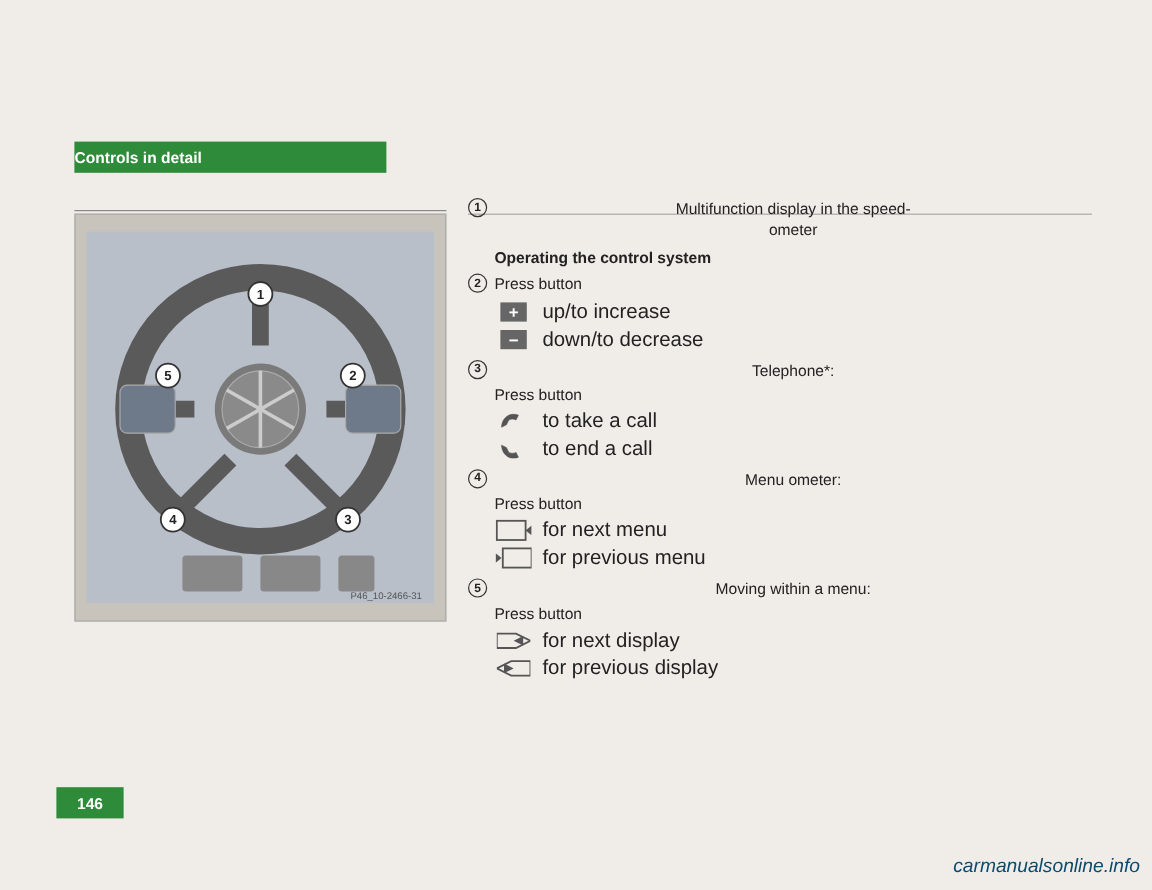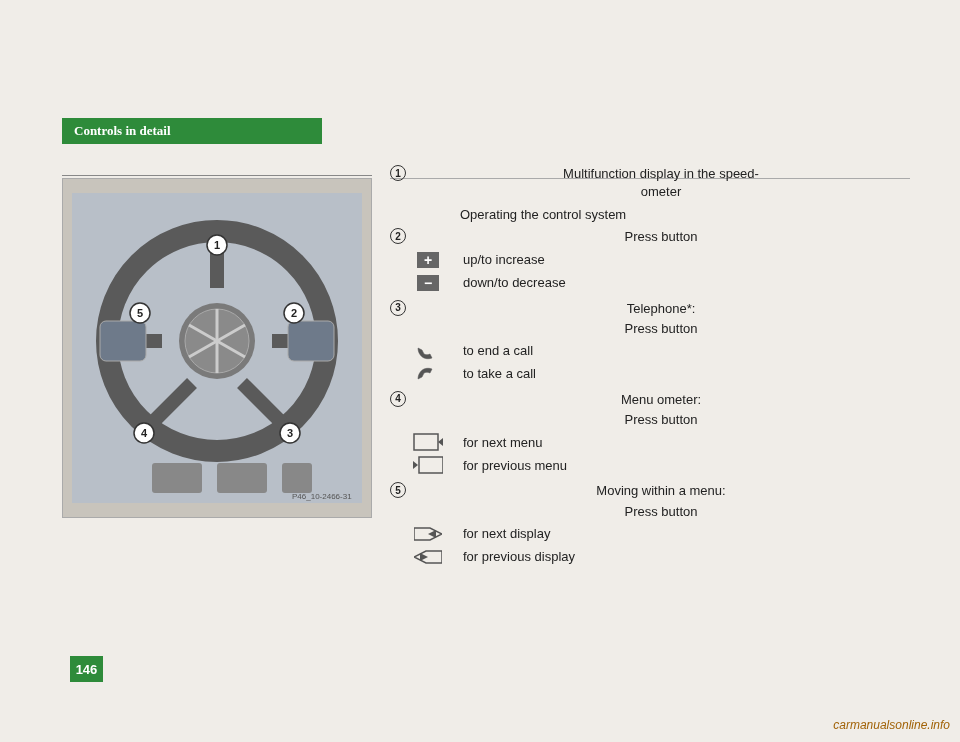--- a/index.html
+++ b/index.html
@@ -17,35 +17,34 @@
     
     .header-bar {
       position: absolute;
       top: 118px;
       left: 62px;
       width: 260px;
       height: 26px;
       background: #2e8b3a;
       display: flex;
       align-items: center;
-      padding-left: 12px;
-      font-family: Liberation Serif, serif;
+      padding-left: 0;
     }
     .header-bar-text {
       color: #fff;
       font-weight: bold;
       font-size: 13px;
     }
 
     
     .page-number-box {
       position: absolute;
       bottom: 60px;
-      left: 70px;
-      width: 33px;
+      left: 47px;
+      width: 56px;
       height: 26px;
       background: #2e8b3a;
       display: flex;
       align-items: center;
       justify-content: center;
     }
     .page-number-text {
       color: #fff;
       font-weight: bold;
       font-size: 13px;
@@ -121,51 +120,48 @@
     }
 
     .section-title {
       font-size: 13px;
       line-height: 1.4;
       margin-bottom: 2px;
       text-align: center;
     }
 
     .bold-title {
-      font-weight: normal;
+      font-weight: bold;
       font-size: 13px;
       margin-bottom: 4px;
-      margin-left: 48px;
     }
 
     .press-button-text {
       font-size: 13px;
       line-height: 1.4;
-      text-align: center;
     }
 
     .icon-row {
       display: flex;
       align-items: center;
       margin: 3px 0 3px 0;
     }
 
     .icon-box {
       width: 32px;
       height: 20px;
       display: flex;
       align-items: center;
       justify-content: center;
       margin-right: 8px;
       flex-shrink: 0;
     }
 
     .icon-label {
-      font-size: 13px;
-      margin-left: 11px;
+      font-size: 17px;
     }
 
     
     .plus-icon {
       width: 22px;
       height: 16px;
       background: #666;
       color: #fff;
       display: flex;
       align-items: center;
@@ -183,22 +179,22 @@
       justify-content: center;
       font-size: 14px;
       font-weight: bold;
     }
 
     
     .watermark {
       position: absolute;
       bottom: 10px;
       right: 10px;
-      font-size: 12px;
-      color: #a16207;
+      font-size: 16px;
+      color: #0c4a6e;
       font-style: italic;
     }
 
     .divider-line {
       position: absolute;
       top: 178px;
       left: 390px;
       width: 520px;
       height: 1px;
       background: #aaa;
@@ -299,32 +295,32 @@
   </div>
 
   <div class="section-row content-section">
     <span class="circle-num">3</span>
     <div class="section-body">
       <div class="section-title">Telephone*:</div>
       <div class="press-button-text">Press button</div>
       <div class="icon-row">
         <div class="icon-box">
           <svg width="28" height="18" viewBox="0 0 28 18">
+            <path d="M4 14 C4 10 6 6 10 4 C12 3 16 3 18 4 L16 8 C14 7 12 7 10 8 L8 12 Z" fill="#555" stroke="#555" stroke-width="0.5"></path>
+          </svg>
+        </div>
+        <span class="icon-label">to take a call</span>
+      </div>
+      <div class="icon-row">
+        <div class="icon-box">
+          <svg width="28" height="18" viewBox="0 0 28 18">
             <path d="M4 6 C4 10 6 14 10 16 C12 17 16 17 18 16 L16 12 C14 13 12 13 10 12 L8 8 Z" fill="#555" stroke="#555" stroke-width="0.5"></path>
           </svg>
         </div>
         <span class="icon-label">to end a call</span>
-      </div>
-      <div class="icon-row">
-        <div class="icon-box">
-          <svg width="28" height="18" viewBox="0 0 28 18">
-            <path d="M4 14 C4 10 6 6 10 4 C12 3 16 3 18 4 L16 8 C14 7 12 7 10 8 L8 12 Z" fill="#555" stroke="#555" stroke-width="0.5"></path>
-          </svg>
-        </div>
-        <span class="icon-label">to take a call</span>
       </div>
     </div>
   </div>
 
   <div class="section-row content-section">
     <span class="circle-num">4</span>
     <div class="section-body">
       <div class="section-title">Menu ometer:</div>
       <div class="press-button-text">Press button</div>
       <div class="icon-row">

